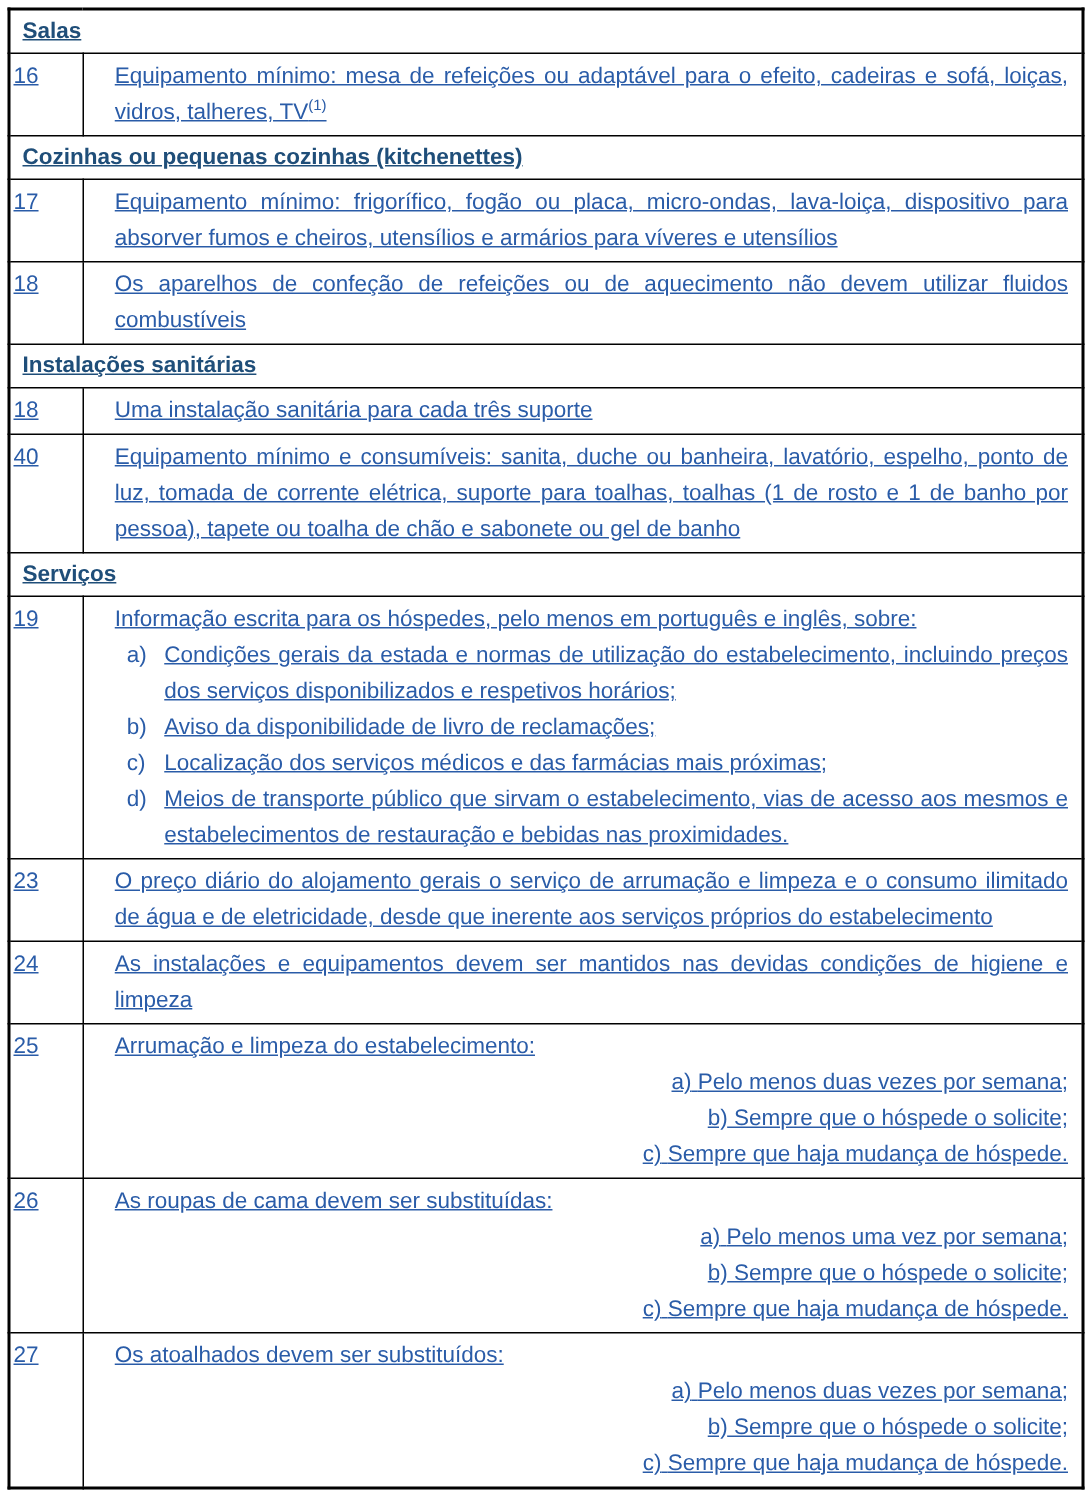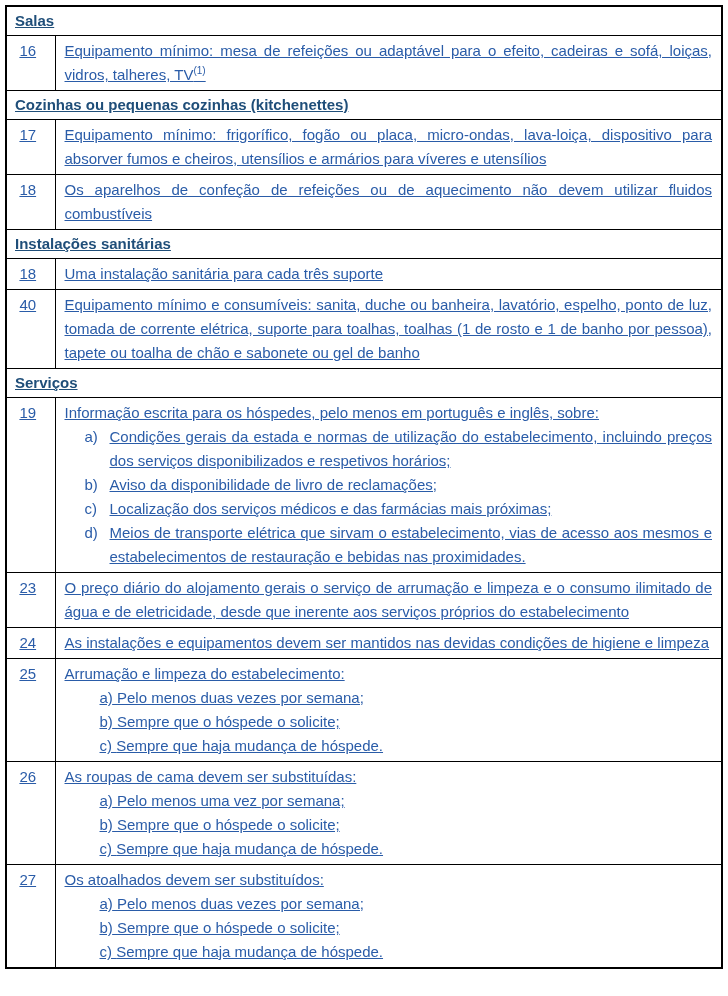--- a/index.html
+++ b/index.html
@@ -30,32 +30,32 @@
     font-size:15px;
     line-height:24px;
     text-decoration:underline;
   }
   td.section-cell{
     font-weight:bold;
     color:var(--section-text);
     padding:2px 8px;
   }
   td.num-cell{
-    text-align:center;
+    text-align:left;
     padding:3px 8px 3px 2px;
     color:var(--body-text);
     margin-left:36px;
   }
   td.content-cell{
     padding:3px 9px 3px 9px;
     color:var(--body-text);
   }
-  .main-text{ text-align:justify; }
+  .main-text{ text-align:justify;margin-left:12px; }
   .main-text sup{ font-size:10px; line-height:0; vertical-align:super; }
-  .subitem{ text-align:left; }
+  .subitem{ text-align:right; }
   .subitem.hanging{
     position:relative;
     padding-left:45px;
     text-align:justify;
   }
   .subitem.hanging .marker{
     position:absolute;
     left:20px;
     top:0;
   }
@@ -113,21 +113,21 @@
         <tr>
           <td colspan="2" class="section-cell">Serviços</td>
         </tr>
         <tr>
           <td class="num-cell">19</td>
           <td class="content-cell">
             <div class="main-text"><span>Informação escrita para os hóspedes, pelo menos em português e inglês, sobre:</span></div>
             <div class="subitem hanging"><span class="marker">a)</span><span>Condições gerais da estada e normas de utilização do estabelecimento, incluindo preços dos serviços disponibilizados e respetivos horários;</span></div>
             <div class="subitem hanging"><span class="marker">b)</span><span>Aviso da disponibilidade de livro de reclamações;</span></div>
             <div class="subitem hanging"><span class="marker">c)</span><span>Localização dos serviços médicos e das farmácias mais próximas;</span></div>
-            <div class="subitem hanging"><span class="marker">d)</span><span>Meios de transporte elétrica que sirvam o estabelecimento, vias de acesso aos mesmos e estabelecimentos de restauração e bebidas nas proximidades.</span></div>
+            <div class="subitem hanging"><span class="marker">d)</span><span>Meios de transporte público que sirvam o estabelecimento, vias de acesso aos mesmos e estabelecimentos de restauração e bebidas nas proximidades.</span></div>
           </td>
         </tr>
         <tr>
           <td class="num-cell">23</td>
           <td class="content-cell">
             <div class="main-text"><span>O preço diário do alojamento gerais o serviço de arrumação e limpeza e o consumo ilimitado de água e de eletricidade, desde que inerente aos serviços próprios do estabelecimento</span></div>
           </td>
         </tr>
         <tr>
           <td class="num-cell">24</td>

